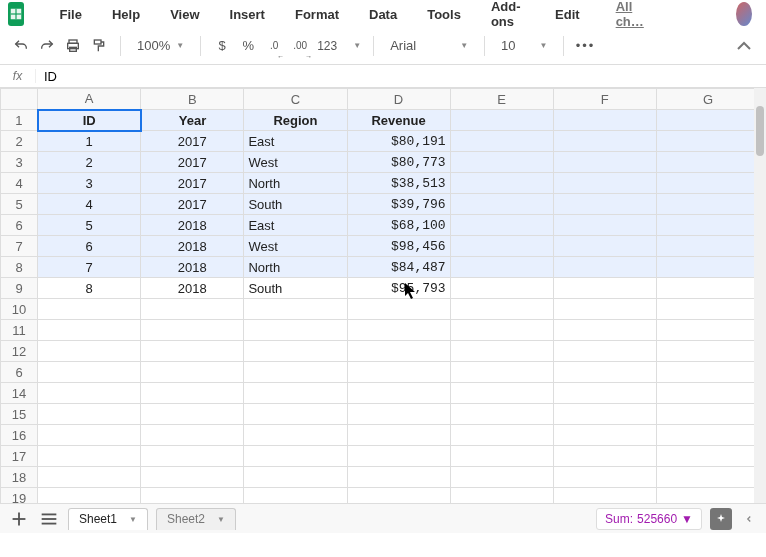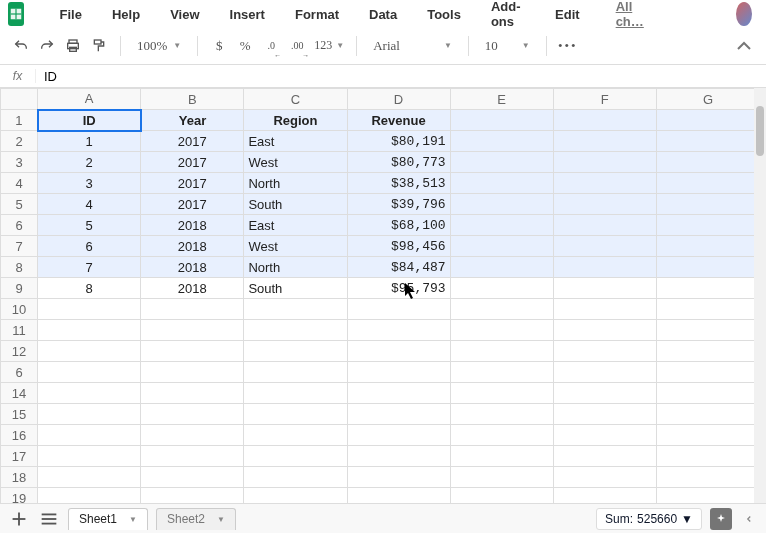--- a/index.html
+++ b/index.html
@@ -4,27 +4,27 @@
 <style>
   * { box-sizing: border-box; margin: 0; padding: 0; }
   html, body { width: 766px; height: 557px; font-family: Arial, sans-serif; font-size: 13px; color: #222; overflow: hidden; background: #fff; }
   .menubar { display: flex; align-items: center; height: 28px; padding: 0 8px; gap: 14px; font-weight: bold; }
   .logo { width: 24px; height: 24px; background: #0f9d58; border-radius: 3px; display:flex; align-items:center; justify-content:center; margin-right:14px;}
   .logo svg { width:14px; height:14px; }
   .menu-item { padding: 4px 8px; font-size: 13px; color:#333; cursor: pointer; }
   .menu-item.allch { color:#777; text-decoration: underline; margin-left:6px;}
   .avatar { width:24px; height:24px; border-radius:50%; background: linear-gradient(135deg,#c66,#68c); margin-left:auto; margin-right:6px;}
   .sharebtn-placeholder { width:70px; height:20px; border-radius:3px; margin-right:8px;}
-  .toolbar { display:flex; align-items:center; height:36px; padding:0 10px; gap:4px; border-bottom:1px solid transparent;font-family:Liberation Serif, serif;}
+  .toolbar { display:flex; align-items:center; height:36px; padding:0 10px; gap:4px; border-bottom:1px solid transparent;}
   .tb-btn { min-width:22px; height:24px; display:flex; align-items:center; justify-content:center; color:#555; cursor:pointer; border-radius:2px; font-size:13px; }
   .tb-btn svg { width:16px; height:16px; }
   .tb-sep { width:1px; height:20px; background:#ddd; margin:0 6px; }
   .tb-zoom, .tb-font, .tb-size { display:flex; align-items:center; gap:4px; padding:0 6px; cursor:pointer; color:#555;}
   .tb-zoom .dd, .tb-font .dd, .tb-size .dd, .tb-numfmt .dd { font-size:8px; color:#888; margin-left:2px;}
-  .tb-numfmt { display:flex; align-items:center; gap:2px; padding:0 2px; cursor:pointer; color:#555; font-size:12px;}
+  .tb-numfmt { display:flex; align-items:center; gap:14px; padding:0 2px; cursor:pointer; color:#555; font-size:12px;}
   .collapse-arrow { margin-left:auto; width:24px; height:24px; display:flex; align-items:center; justify-content:center; color:#777; cursor:pointer;}
   .fx-bar { display:flex; align-items:center; height:24px; border-top:1px solid #ddd; border-bottom:1px solid #ddd;}
   .fx-label { width:36px; text-align:center; font-style:italic; color:#777; font-size:12px; border-right:1px solid #eee;}
   .fx-input { flex:1; padding:2px 8px; font-size:13px; border:none; outline:none;}
   .grid-area { position:relative; height:415px; overflow:hidden; }
   table.grid { border-collapse:collapse; table-layout:fixed; width:760px;}
   table.grid th, table.grid td { border:1px solid #ddd; height:21px; font-size:13px; padding:0 4px; overflow:hidden; white-space:nowrap;}
   table.grid th { background:#f8f8f8; color:#666; font-weight:normal; text-align:center;}
   .corner { width:36px; background:#f8f8f8;}
   .rowhdr { width:36px; background:#f8f8f8; text-align:center; color:#666;}
@@ -37,21 +37,21 @@
   .txt { text-align:left; }
   .money { text-align:right;font-family:Liberation Mono, monospace; }
   .cursor-overlay { position:absolute; left:404px; top:194px; font-size:14px; pointer-events:none; }
   .vscroll { position:absolute; right:0; top:0; width:12px; height:100%; background:#f1f1f1; }
   .vthumb { position:absolute; top:18px; width:8px; left:2px; height:50px; background:#c1c1c1; border-radius:4px;}
   .bottom-bar { display:flex; align-items:center; height:30px; border-top:1px solid #ddd; background:#f8f8f8; padding:0 8px; gap:8px;}
   .bb-btn { width:22px; height:22px; display:flex; align-items:center; justify-content:center; color:#555; cursor:pointer;}
   .sheet-tab { display:flex; align-items:center; height:22px; padding:0 10px; font-size:12px; background:#fff; border:1px solid #ccc; border-bottom:none; border-radius:3px 3px 0 0; cursor:pointer; gap:12px;}
   .sheet-tab.inactive { background:#f0f0f0; color:#777;}
   .sheet-tab .tdd { font-size:8px; color:#888;}
-  .sum-box { margin-left:auto; display:flex; align-items:center; gap:4px; font-size:12px; color:#0f172a; padding:3px 8px; border:1px solid #ddd; background:#fff; border-radius:3px; cursor:pointer;}
+  .sum-box { margin-left:auto; display:flex; align-items:center; gap:4px; font-size:12px; color:#a21caf; padding:3px 8px; border:1px solid #ddd; background:#fff; border-radius:3px; cursor:pointer;}
   .explore { width:22px; height:22px; background:#757575; border-radius:3px; display:flex; align-items:center; justify-content:center; cursor:pointer;}
   .explore svg { width:12px; height:12px; fill:#fff;}
   .hscroll-left { width:18px; height:18px; display:flex; align-items:center; justify-content:center; color:#888; cursor:pointer;}
 </style>
 </head>
 <body>
 
 <div class="menubar">
   <div class="logo">
     <svg viewBox="0 0 24 24">

